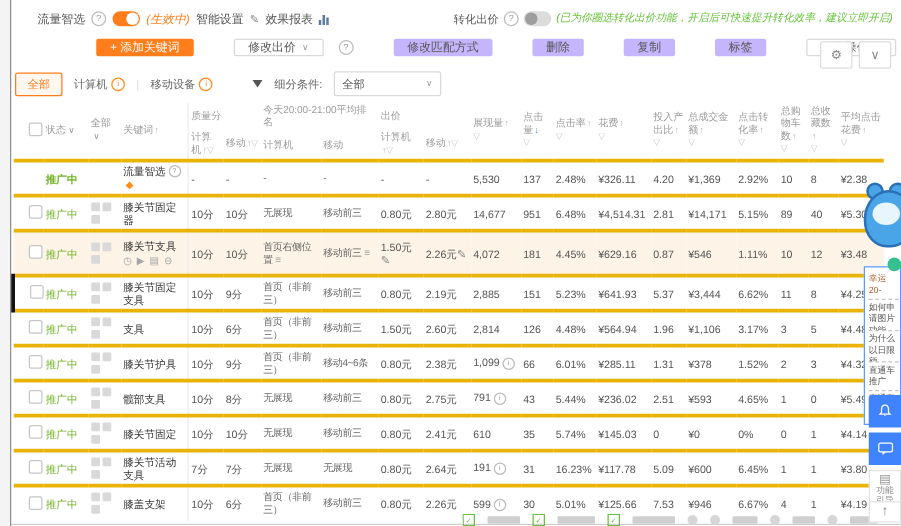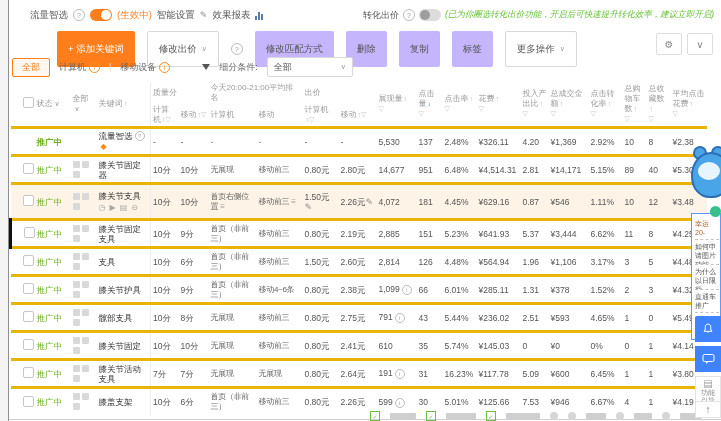--- a/index.html
+++ b/index.html
@@ -14,30 +14,30 @@
   .topbar-right{position:absolute;left:363px;top:7px;height:16px;display:flex;align-items:center;gap:4px;font-size:9px;color:#555;white-space:nowrap;}
   .qmark{display:inline-flex;width:10px;height:10px;border:1px solid #bdbdbd;border-radius:50%;
          font-size:7px;color:#9a9a9a;align-items:center;justify-content:center;flex:0 0 auto;}
   .oinfo{display:inline-flex;width:9px;height:9px;border:1px solid #ff8c1a;border-radius:50%;
          font-size:6.5px;color:#ff8c1a;align-items:center;justify-content:center;}
   .tg{width:22px;height:12px;border-radius:7px;position:relative;display:inline-block;flex:0 0 auto;}
   .tg.on{background:#ff7d1a;}
   .tg.on::after{content:"";position:absolute;right:1px;top:1px;width:10px;height:10px;border-radius:50%;background:#fff;}
   .tg.off{background:#dcdcdc;}
   .tg.off::after{content:"";position:absolute;left:1px;top:1px;width:10px;height:10px;border-radius:50%;background:#9e9e9e;}
-  .orange-txt{color:#ff7d1a;}
+  .orange-txt{color:#ff7d1a;font-style:italic;}
   .green-txt{color:#67c23a;font-size:8.5px;font-style:italic;}
   .pencil{color:#8c8c8c;font-size:9px;}
   .bars{display:inline-flex;gap:1px;align-items:flex-end;height:9px;}
   .bars i{width:2px;background:#5b7ba8;display:block;}
   .bars i:nth-child(1){height:4px;}.bars i:nth-child(2){height:8px;}.bars i:nth-child(3){height:6px;}
 
   
   .toolbar{position:absolute;left:57px;top:31px;display:flex;align-items:center;gap:12px;}
-  .btn{height:36px;padding:0 11px;font-size:9.5px;display:inline-flex;align-items:center;gap:3px;border-radius:2px;cursor:pointer;box-sizing:border-box;}
+  .btn{height:14px;padding:0 11px;font-size:9.5px;display:inline-flex;align-items:center;gap:3px;border-radius:2px;cursor:pointer;box-sizing:border-box;margin-left:20px;}
   .btn.primary{background:#ff7d1a;color:#fff;}
   .btn.gray{background:#c4b5fd;color:#555;}
   .btn.outline{background:#fff;border:1px solid #d9d9d9;color:#555;}
   .car{color:#999;font-size:7px;margin-left:2px;}
   .corner-btns{position:absolute;right:8px;top:33px;display:flex;gap:5px;}
   .mini{width:24px;height:20px;border:1px solid #ddd;border-radius:2px;background:#fff;display:flex;
         align-items:center;justify-content:center;color:#888;font-size:10px;}
 
   
   .tabsrow{position:absolute;left:12px;top:57px;display:flex;align-items:center;gap:9px;font-size:9px;color:#666;}

